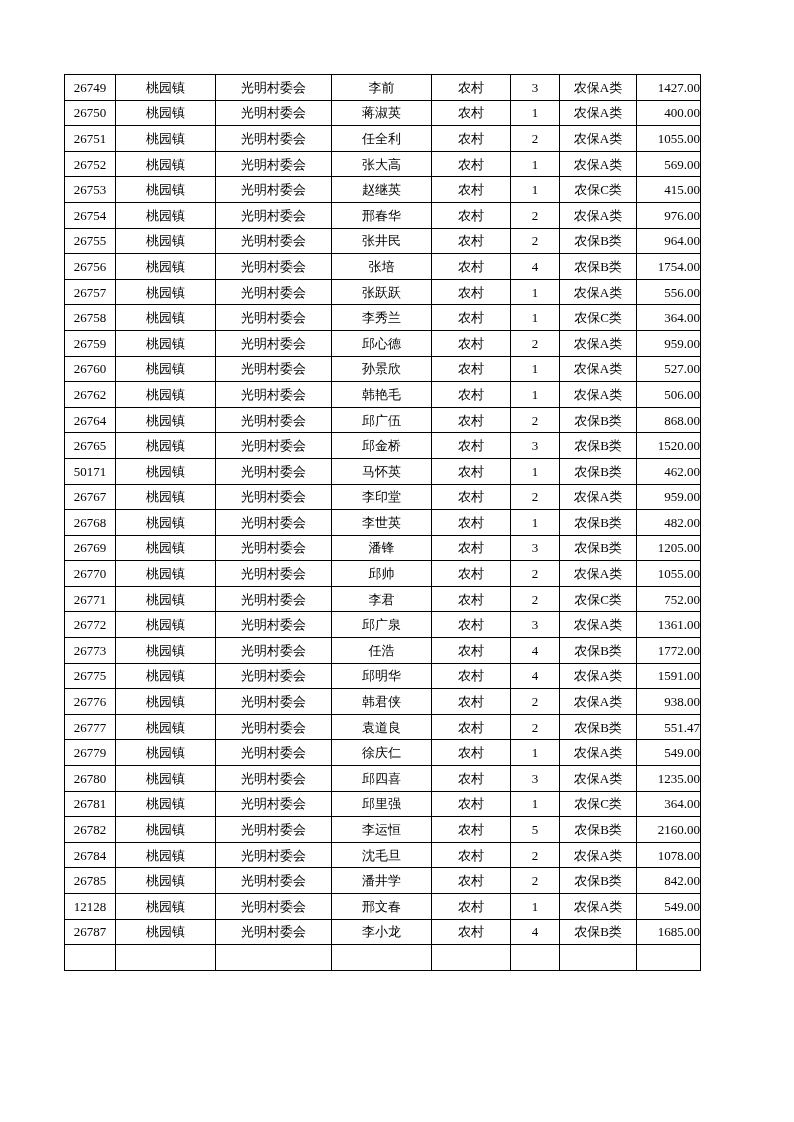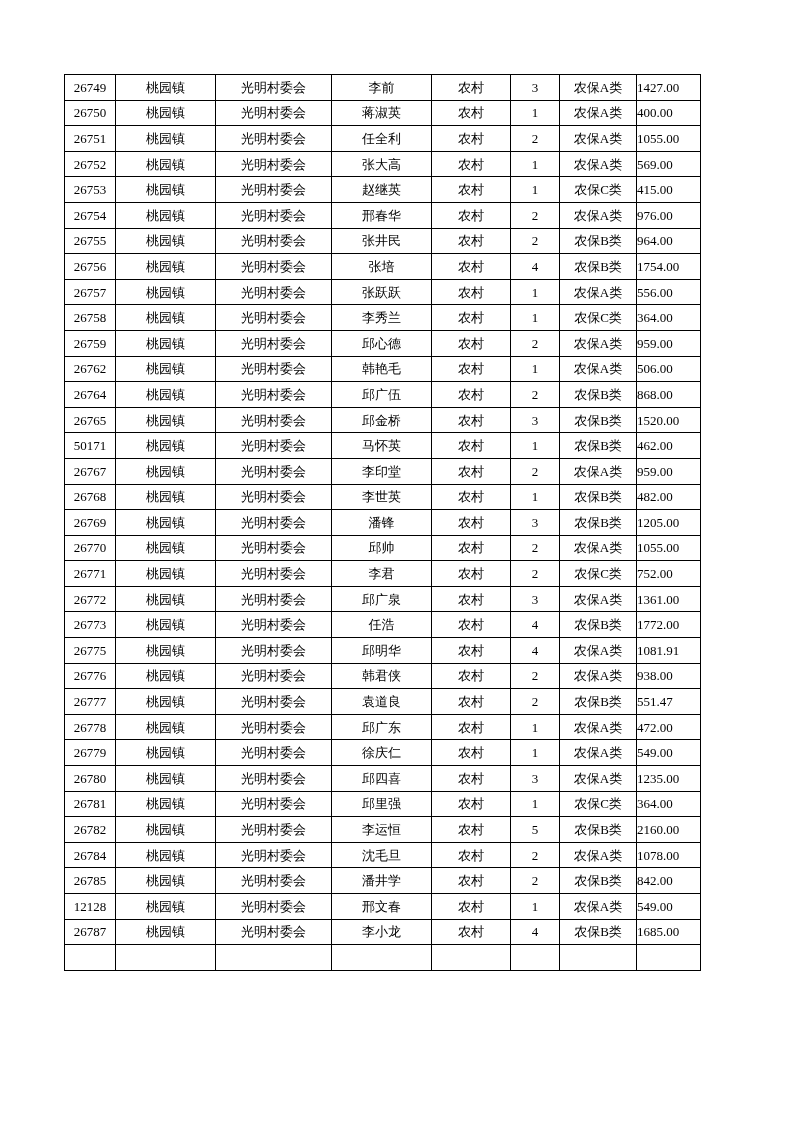--- a/index.html
+++ b/index.html
@@ -38,21 +38,21 @@
     border: 1px solid #000000;
     height: 24.6px;
     font-size: 13px;
     line-height: 1;
     padding: 0;
     overflow: hidden;
     white-space: nowrap;
     color: #000000;
   }
   td.center { text-align: center; }
-  td.right  { text-align: left; padding-right: 13px; }
+  td.right  { text-align: right; padding-right: 13px; }
 </style>
 </head>
 <body>
 
 <div class="page">
   <div class="table-clip">
     <table class="data-table">
         <colgroup>
           <col style="width: 51px;">
           <col style="width: 100px;">
@@ -168,20 +168,30 @@
             <td class="center">26759</td>
             <td class="center">桃园镇</td>
             <td class="center">光明村委会</td>
             <td class="center">邱心德</td>
             <td class="center">农村</td>
             <td class="center">2</td>
             <td class="center">农保A类</td>
             <td class="right">959.00</td>
           </tr>
           <tr>
+            <td class="center">26760</td>
+            <td class="center">桃园镇</td>
+            <td class="center">光明村委会</td>
+            <td class="center">孙景欣</td>
+            <td class="center">农村</td>
+            <td class="center">1</td>
+            <td class="center">农保A类</td>
+            <td class="right">527.00</td>
+          </tr>
+          <tr>
             <td class="center">26762</td>
             <td class="center">桃园镇</td>
             <td class="center">光明村委会</td>
             <td class="center">韩艳毛</td>
             <td class="center">农村</td>
             <td class="center">1</td>
             <td class="center">农保A类</td>
             <td class="right">506.00</td>
           </tr>
           <tr>
@@ -285,51 +295,41 @@
             <td class="right">1772.00</td>
           </tr>
           <tr>
             <td class="center">26775</td>
             <td class="center">桃园镇</td>
             <td class="center">光明村委会</td>
             <td class="center">邱明华</td>
             <td class="center">农村</td>
             <td class="center">4</td>
             <td class="center">农保A类</td>
-            <td class="right">1081.91</td>
+            <td class="right">1591.00</td>
           </tr>
           <tr>
             <td class="center">26776</td>
             <td class="center">桃园镇</td>
             <td class="center">光明村委会</td>
             <td class="center">韩君侠</td>
             <td class="center">农村</td>
             <td class="center">2</td>
             <td class="center">农保A类</td>
             <td class="right">938.00</td>
           </tr>
           <tr>
             <td class="center">26777</td>
             <td class="center">桃园镇</td>
             <td class="center">光明村委会</td>
             <td class="center">袁道良</td>
             <td class="center">农村</td>
             <td class="center">2</td>
             <td class="center">农保B类</td>
             <td class="right">551.47</td>
-          </tr>
-          <tr>
-            <td class="center">26778</td>
-            <td class="center">桃园镇</td>
-            <td class="center">光明村委会</td>
-            <td class="center">邱广东</td>
-            <td class="center">农村</td>
-            <td class="center">1</td>
-            <td class="center">农保A类</td>
-            <td class="right">472.00</td>
           </tr>
           <tr>
             <td class="center">26779</td>
             <td class="center">桃园镇</td>
             <td class="center">光明村委会</td>
             <td class="center">徐庆仁</td>
             <td class="center">农村</td>
             <td class="center">1</td>
             <td class="center">农保A类</td>
             <td class="right">549.00</td>

